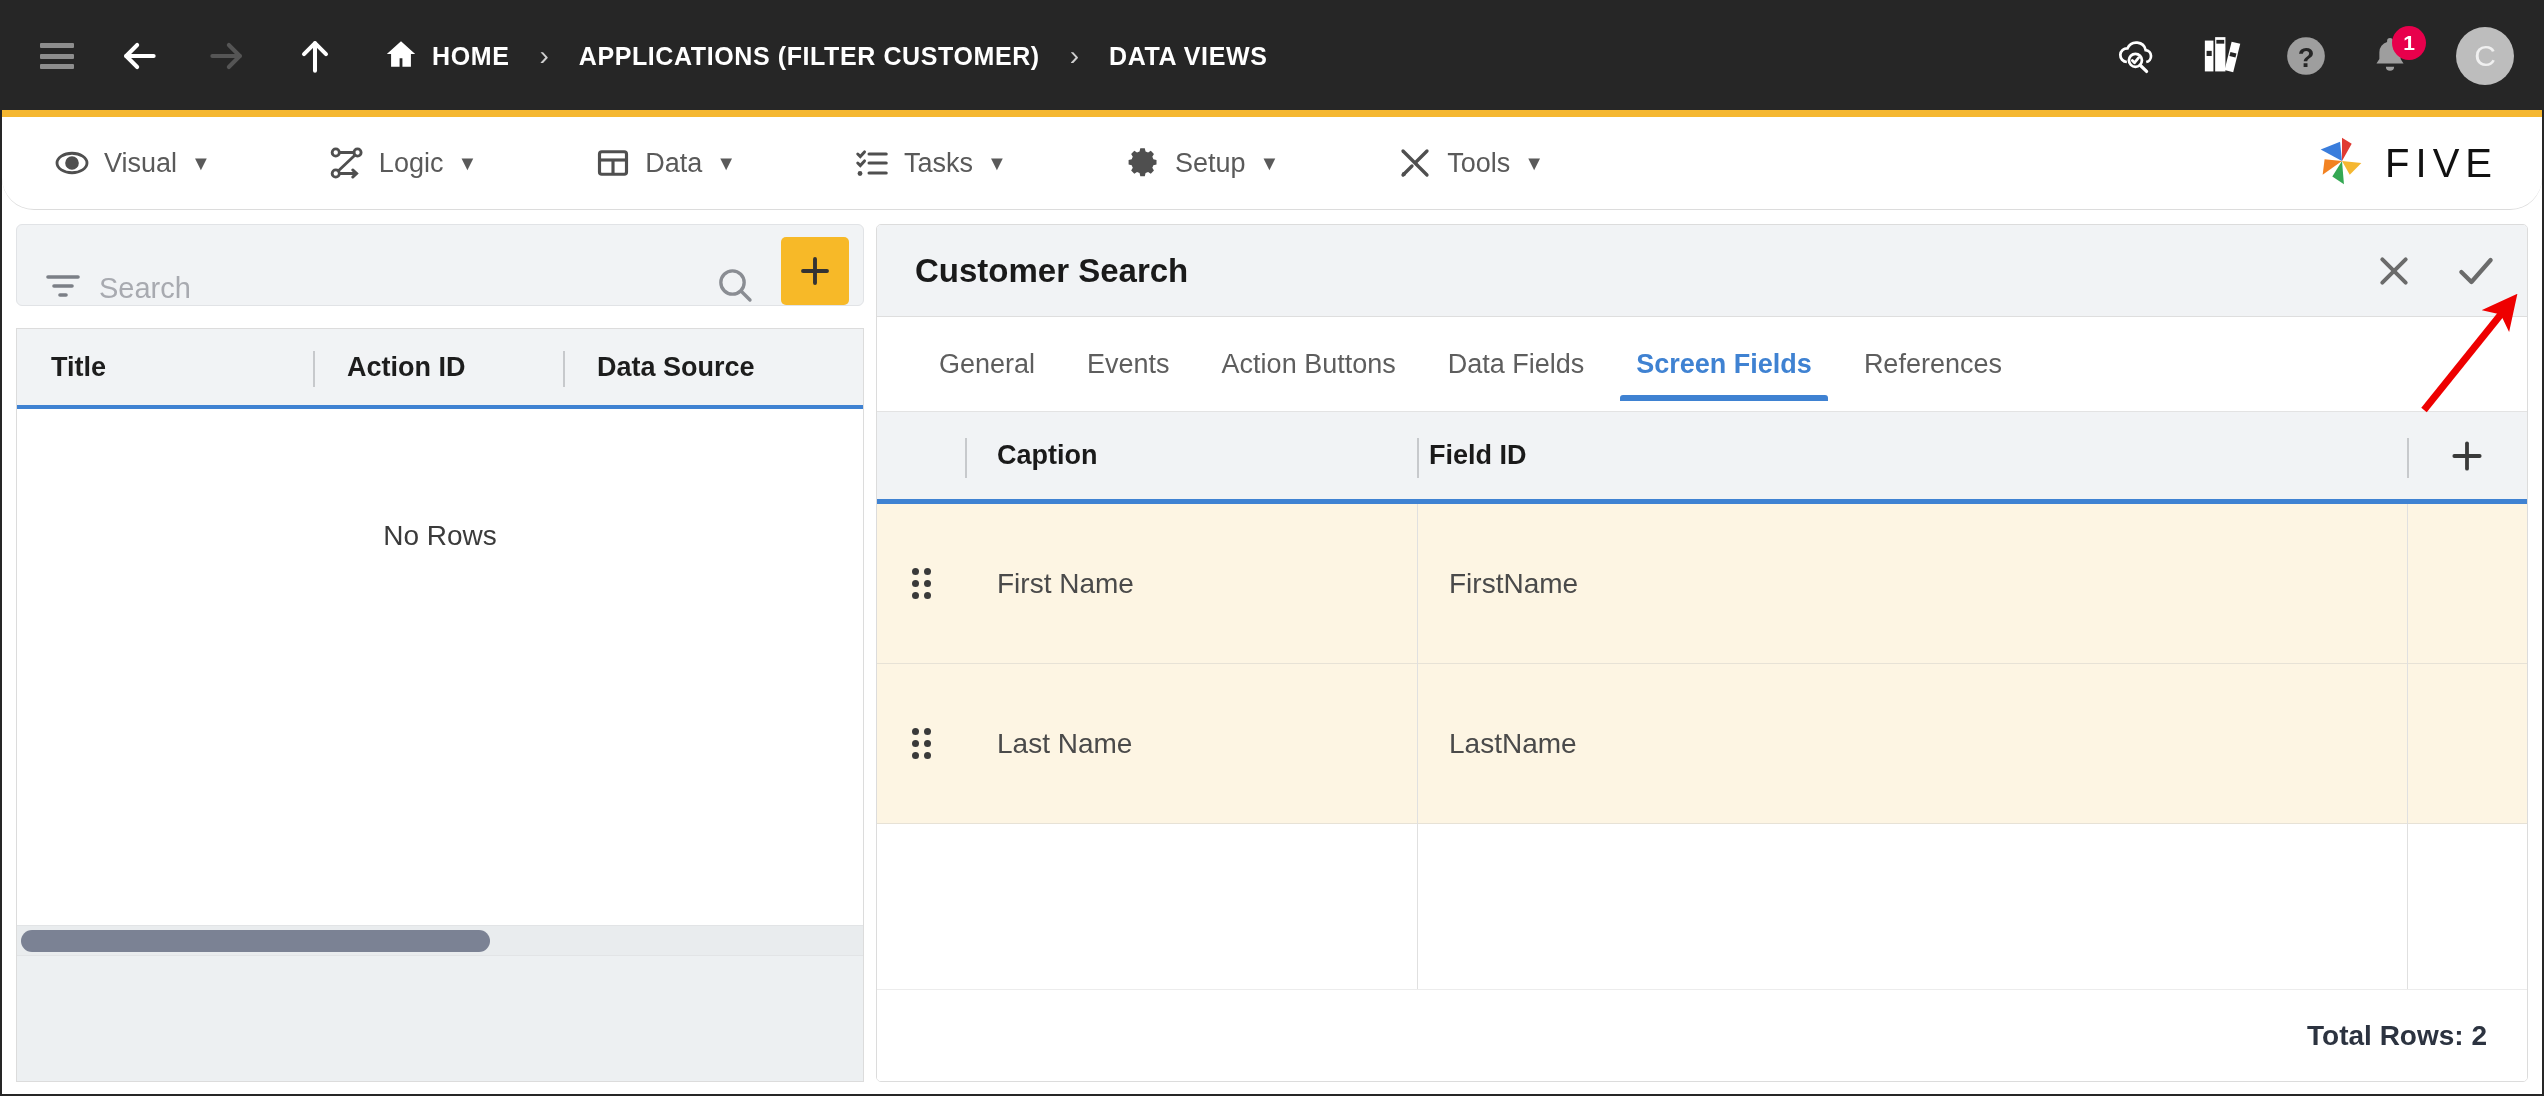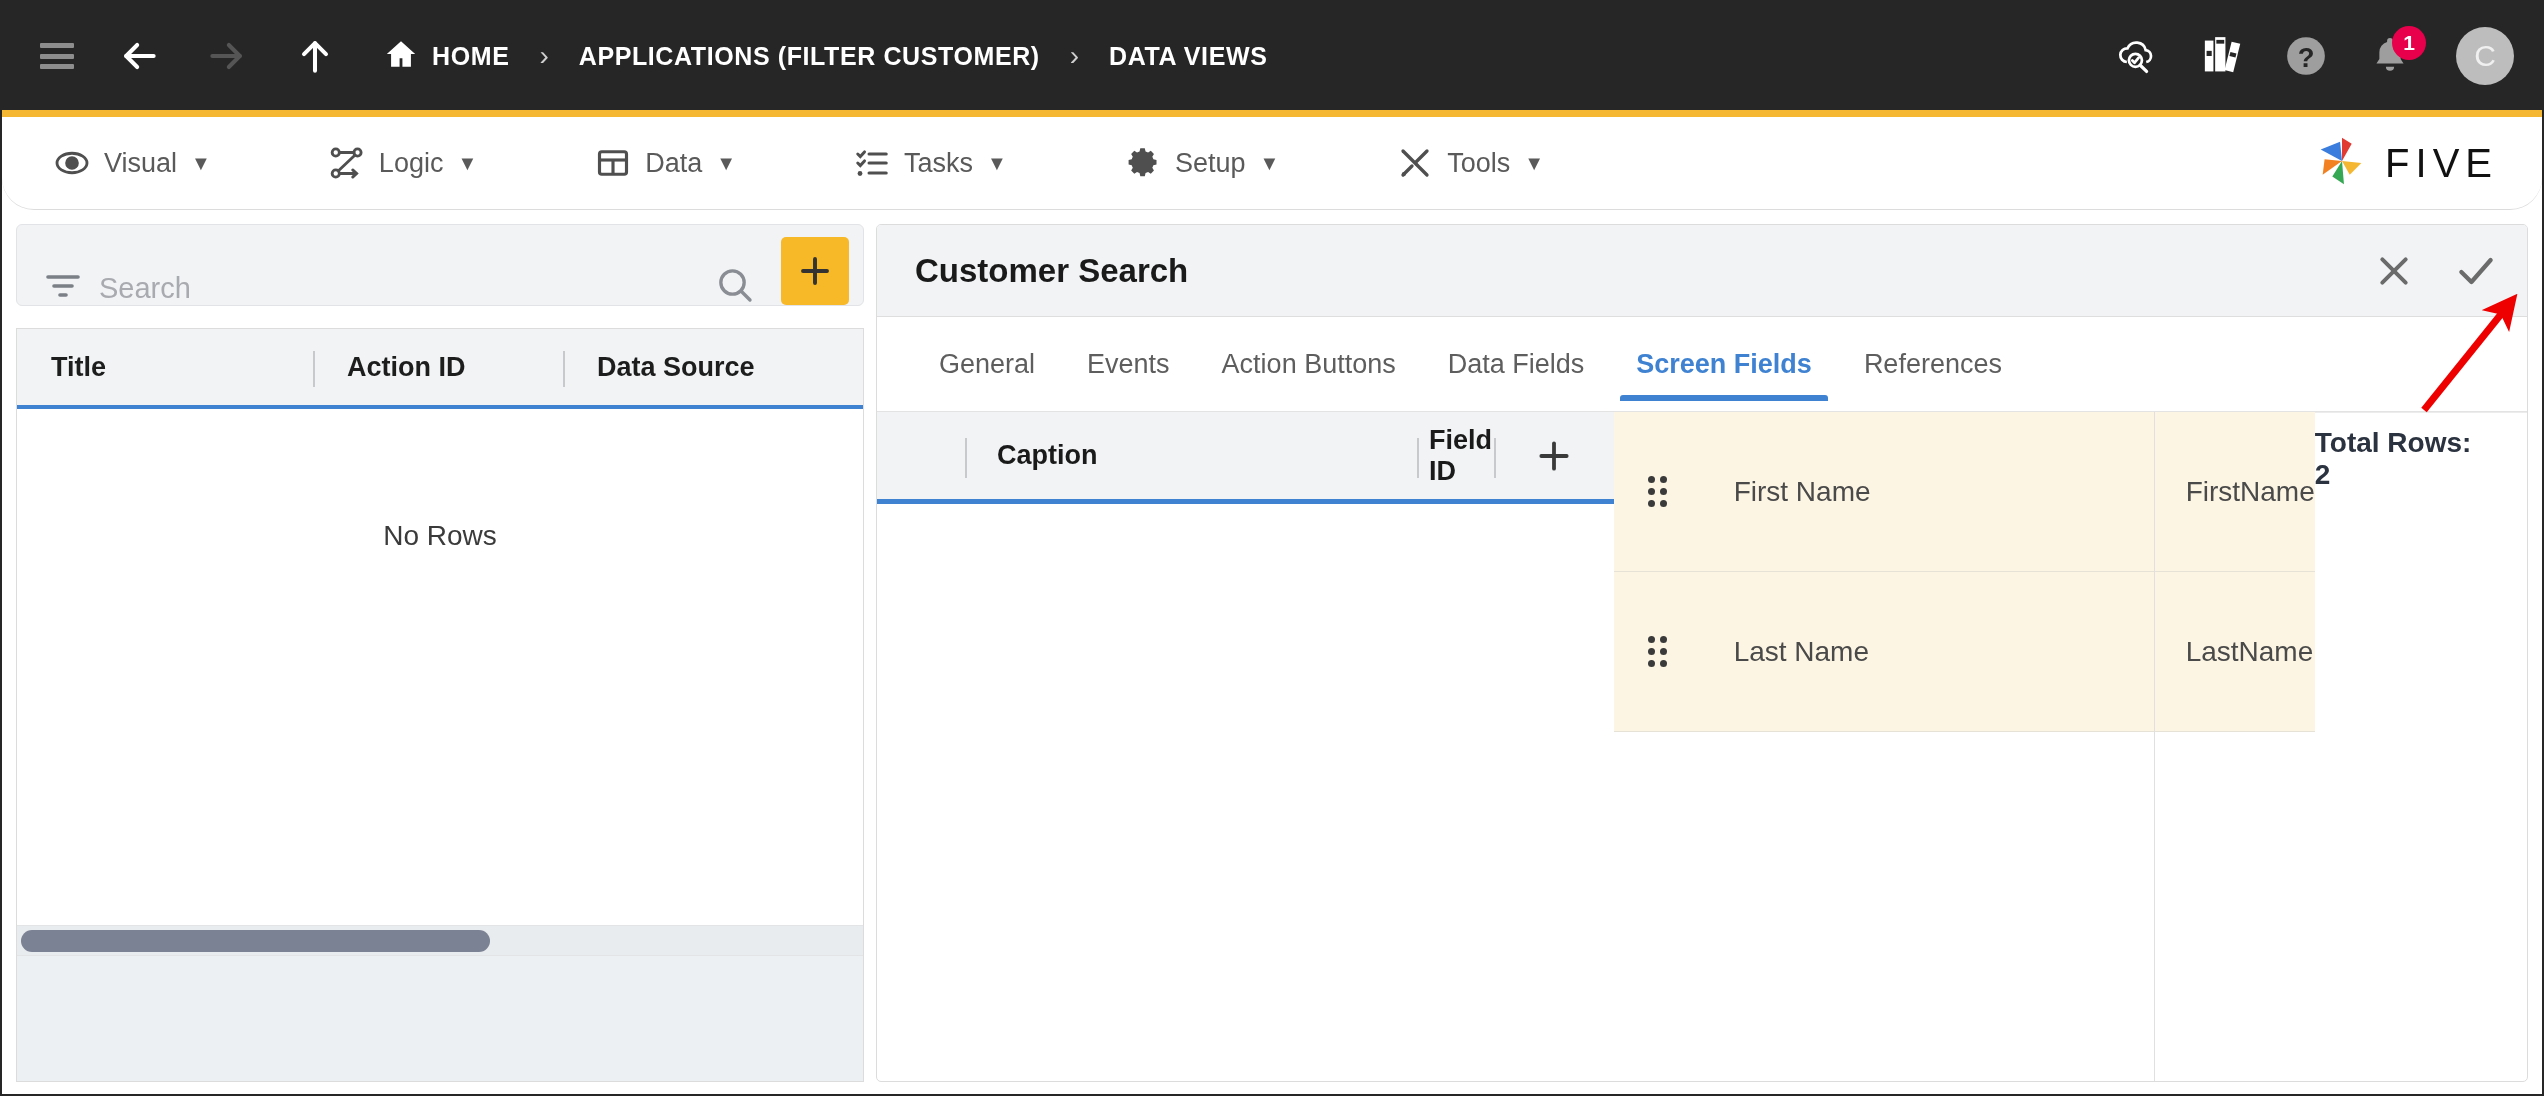--- a/index.html
+++ b/index.html
@@ -252,21 +252,21 @@
     color: #5e5e5e;
     cursor: pointer;
     white-space: nowrap;
   }
   .tab.active { color: #3f82d2; font-weight: bold; }
   .tab.active::after {
     content: ""; position: absolute; left: 10px; right: 10px; bottom: 0;
     height: 6px; background: #3f82d2; border-radius: 3px 3px 0 0;
   }
 
-  .dg { flex: 1; display: flex; position: relative; }
+  .dg { flex: 1; display: flex; flex-direction: column; position: relative; }
   .dg-head {
     height: 92px;
     background: #f1f3f5;
     display: flex; align-items: center;
     border-bottom: 5px solid #3f82d2;
   }
   .dgh {
     height: 100%;
     display: flex; align-items: center;
     position: relative;

